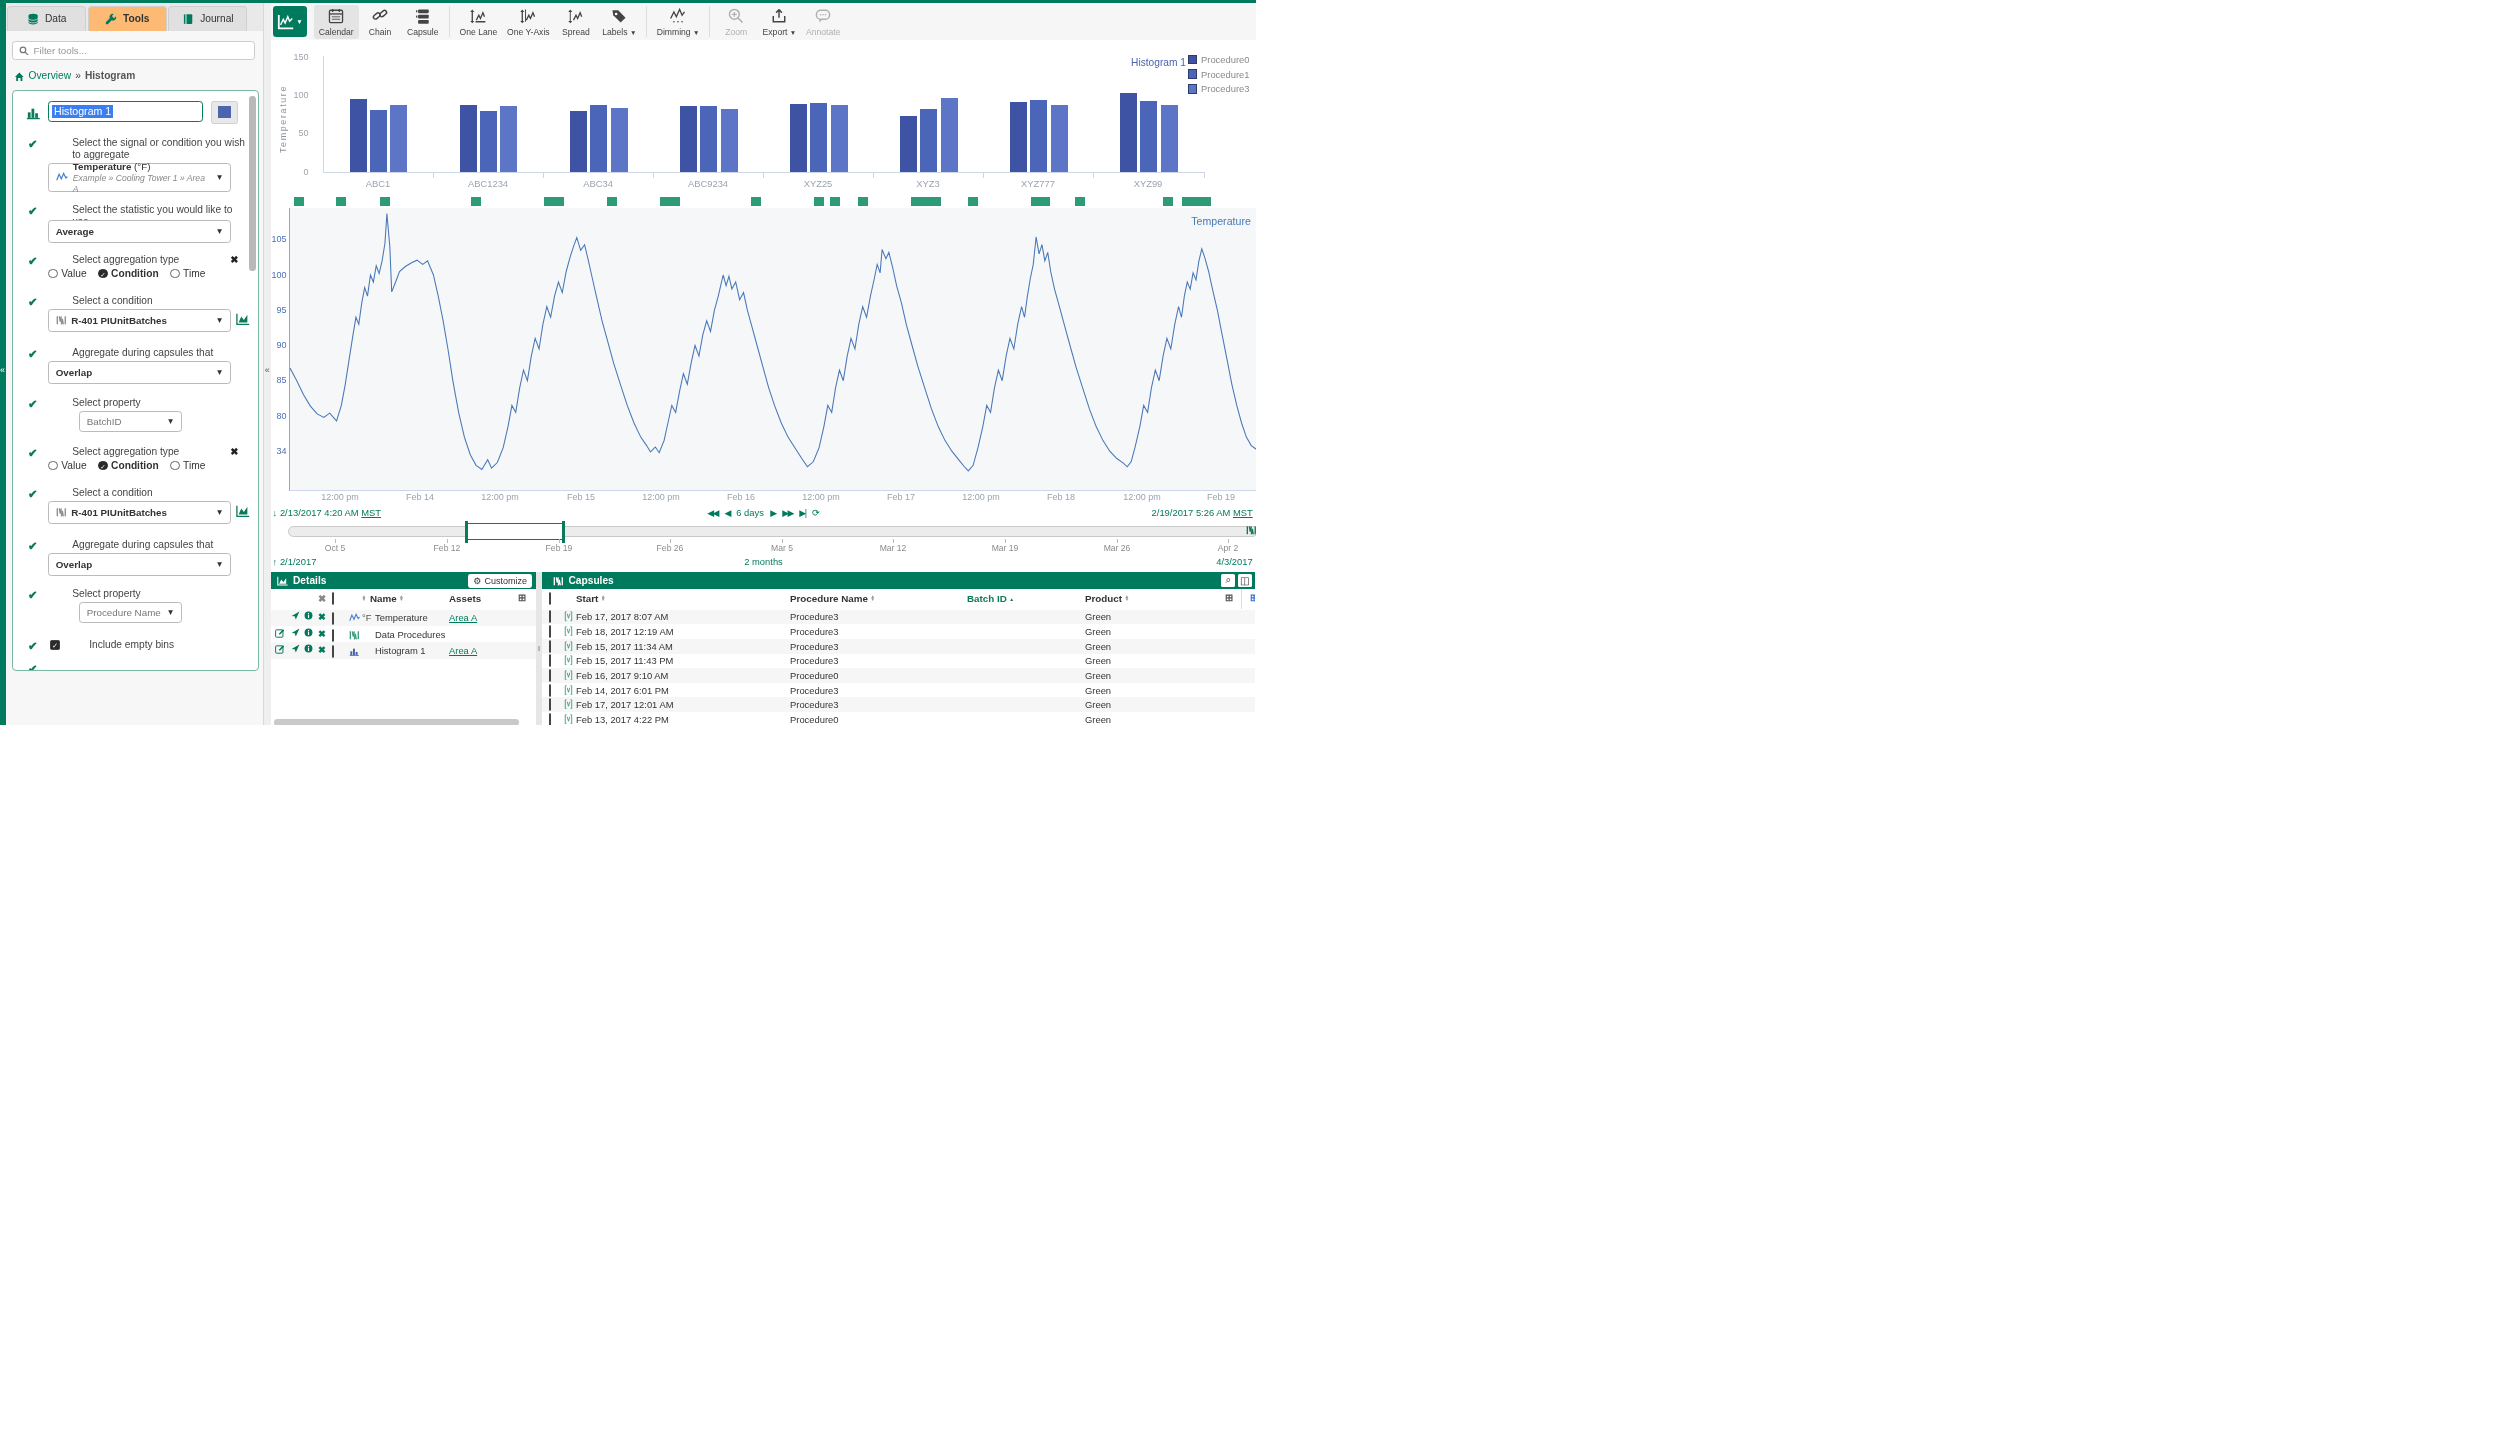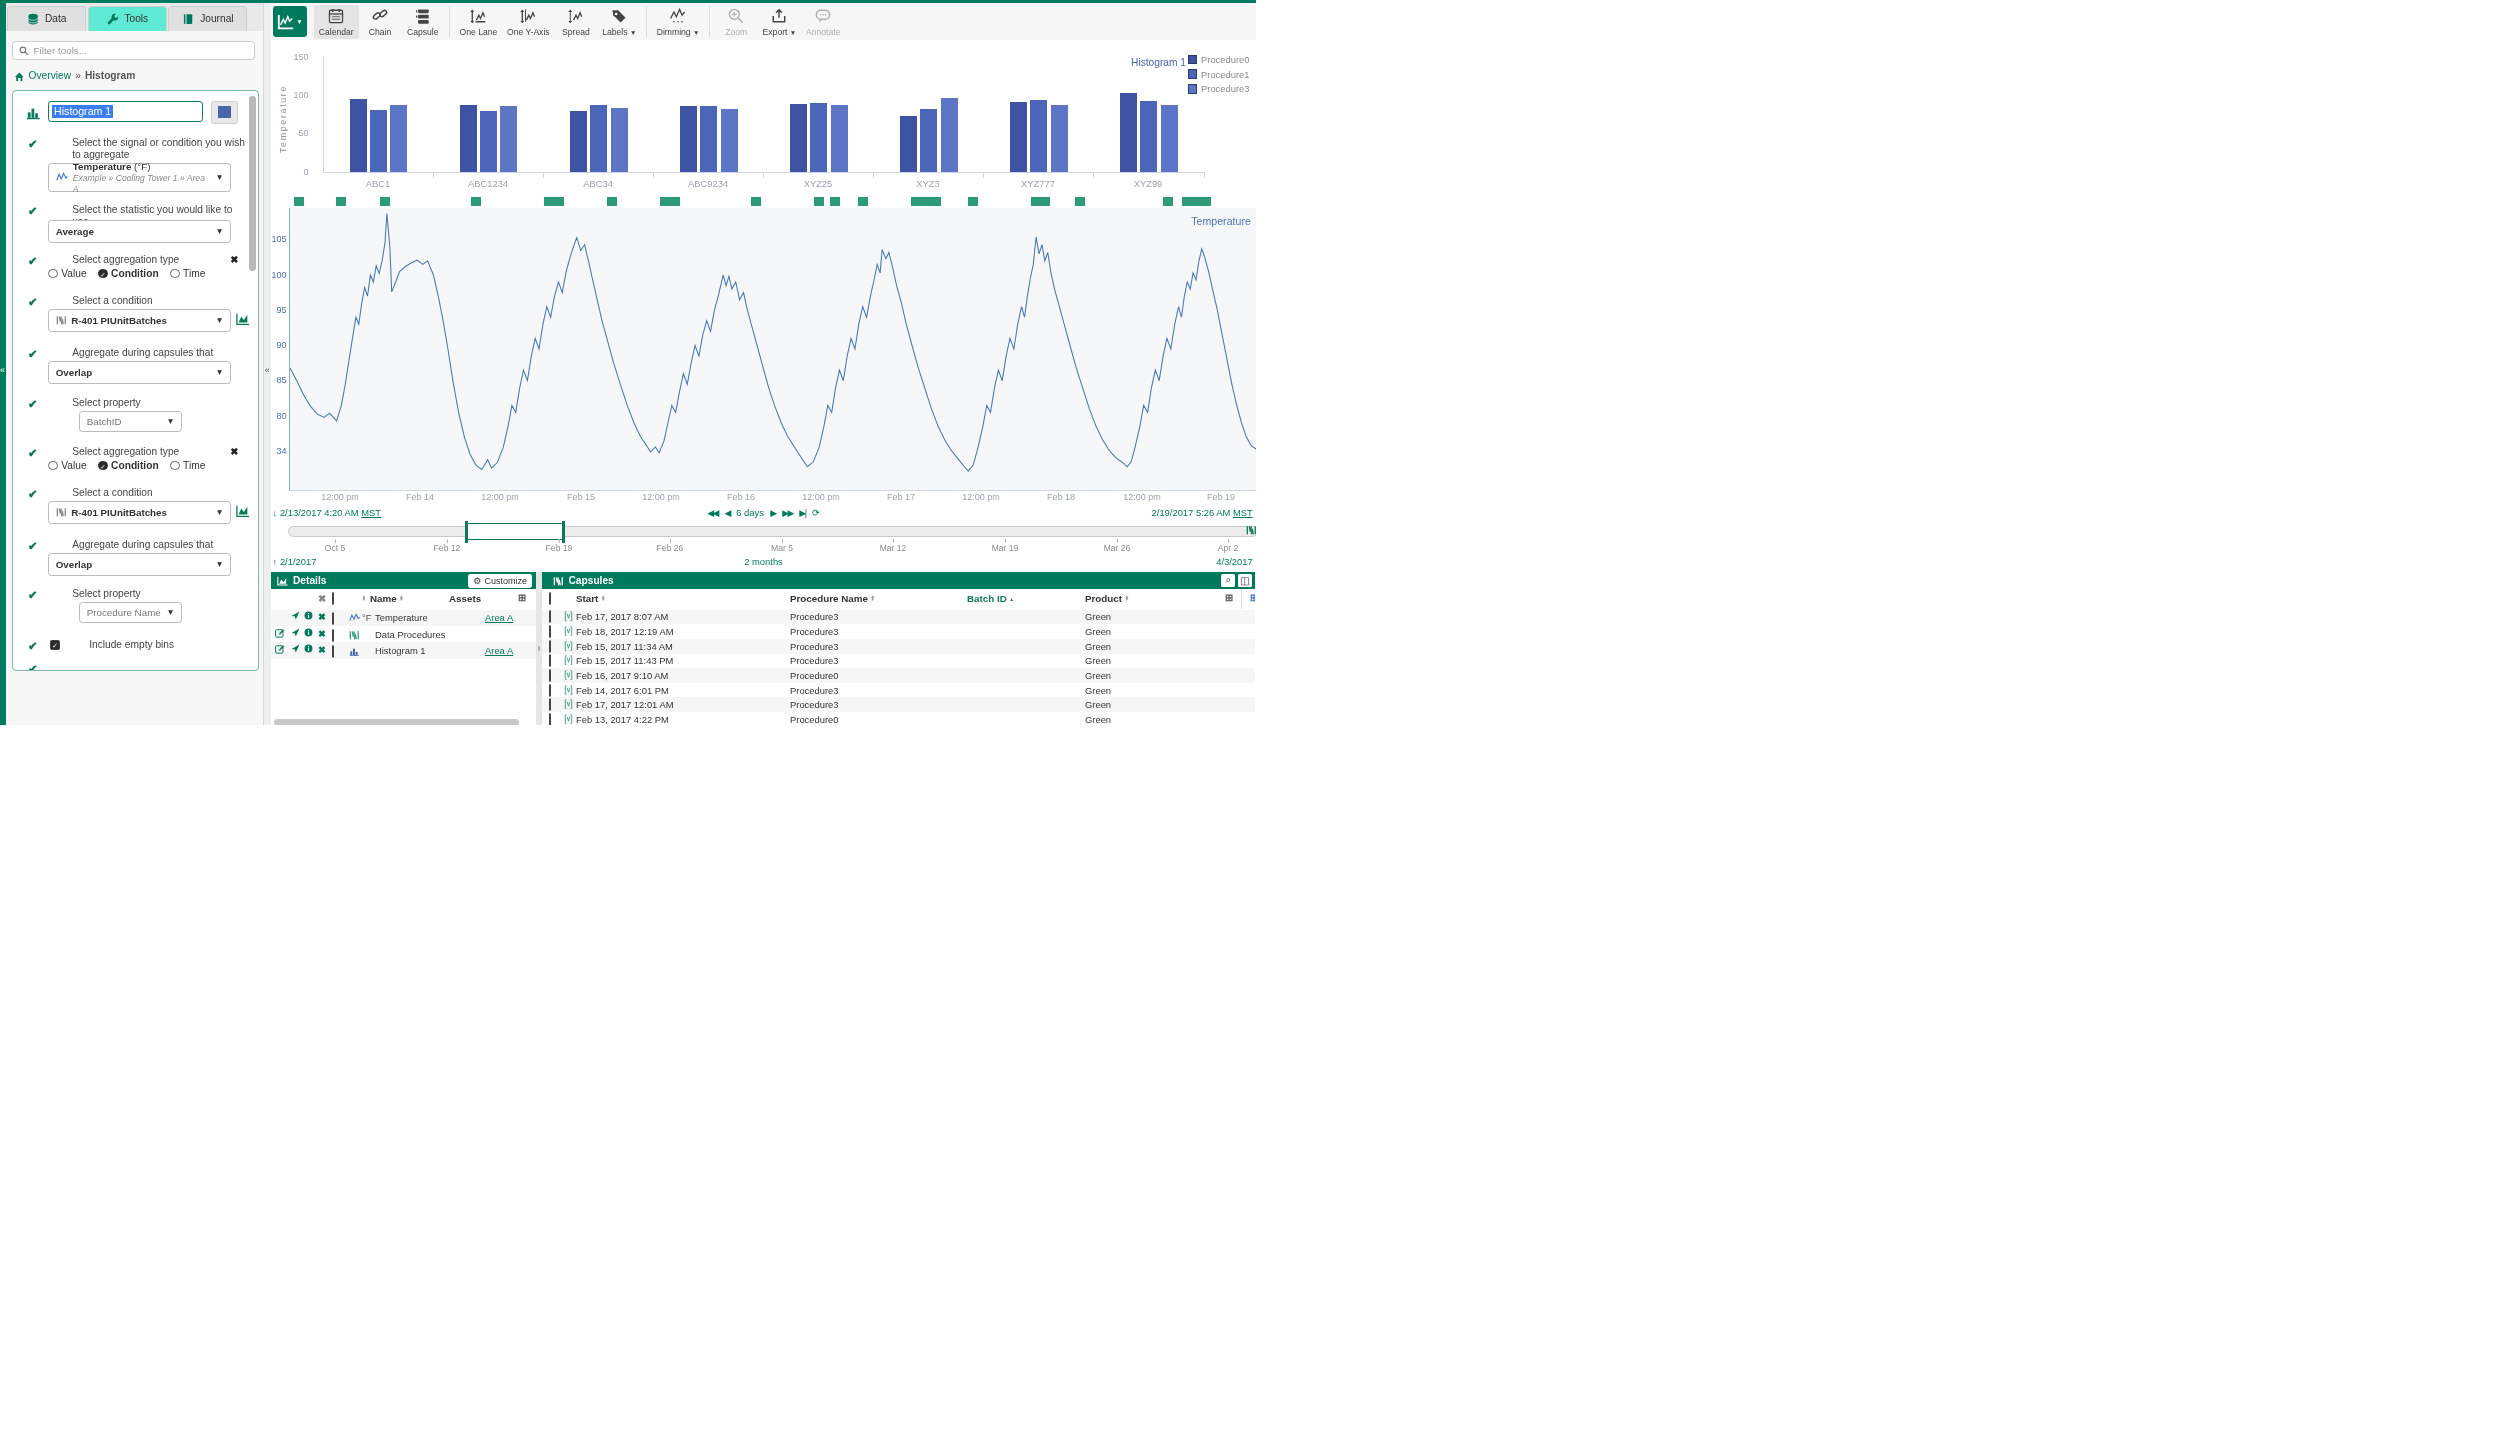--- a/index.html
+++ b/index.html
@@ -8,21 +8,21 @@
   .abs{position:absolute;}
   
   #topstrip{left:0;top:0;width:100%;height:3.3px;background:#007a5c;}
   #leftstrip{left:0;top:3.3px;width:5.7px;height:722px;background:#007a5c;color:#fff;}
   #leftstrip .chev{position:absolute;top:362px;left:0;font-size:9px;}
   
   #tabbar{left:5.7px;top:3.3px;width:258px;height:28px;background:#e9e9e9;border-bottom:0.8px solid #d5d5d5;display:flex;}
   .tab{flex:0 0 77px;display:flex;align-items:center;justify-content:center;gap:5.7px;
        background:#e0e0e0;border:0.8px solid #cfcfcf;border-bottom:none;border-radius:4.1px 4.1px 0 0;
        margin:2.4px 0 0 1.6px;color:#333;font-size:10.2px;cursor:pointer;}
-  .tab.active{background:#5eead4;font-weight:normal;}
+  .tab.active{background:#fdba74;font-weight:bold;}
   .tab svg{flex:0 0 auto;}
   
   #sidebar{left:5.7px;top:31px;width:258px;height:694px;background:#f7f7f7;}
   #filterbox{left:6.5px;top:9.8px;width:243px;height:19.6px;background:#fff;border:0.8px solid #ccc;border-radius:3.3px;
              display:flex;align-items:center;gap:4.9px;padding:0 5.7px;box-sizing:border-box;color:#999;}
   #crumbs{left:8.2px;top:39px;height:11.4px;display:flex;gap:4.1px;align-items:flex-end;font-size:10.2px;}
   #crumbs .root{color:#007a5c;}
   #crumbs .cur{color:#555;font-weight:bold;}
   #toolcard{left:6.5px;top:59px;width:245px;height:579px;background:#fff;border:0.8px solid #79b8a2;
             border-radius:4.1px;overflow:hidden;}
@@ -124,21 +124,21 @@
   #details-body{position:absolute;left:0;top:586px;width:265px;height:139px;background:#fff;overflow:hidden;}
   #capsules-body{position:absolute;left:271px;top:586px;width:713px;height:139px;background:#fff;overflow:hidden;}
   .thead{position:absolute;left:0;top:0;width:100%;height:20.4px;border-bottom:0.8px solid #ccc;
          font-weight:bold;color:#333;font-size:9.8px;}
   .trow{position:absolute;left:0;width:100%;height:14.7px;font-size:9.4px;color:#333;}
   .trow.alt{background:#f6f6f6;}
   .cell{position:absolute;top:1.6px;white-space:nowrap;}
   .sort{display:inline-block;vertical-align:0.8px;margin-left:2.4px;}
   .sort i{display:block;font-style:normal;font-size:4.9px;line-height:3.3px;color:#999;}
   .sort.asc i{color:#0b7a5a;}
-  .greenlink{color:#007a5c;text-decoration:underline;margin-left:36px;}
+  .greenlink{color:#007a5c;text-decoration:underline;}
   .rowicon{color:#007a5c;display:inline-flex;}
   #panelsplit{position:absolute;left:265px;top:569px;width:6.5px;height:157px;background:#e6e6e6;}
   #panelsplit .grip{position:absolute;top:72px;left:1.6px;color:#999;font-size:7.3px;}
   #dscroll{position:absolute;left:3.3px;top:130px;width:245px;height:6.5px;background:#c9c9c9;border-radius:3.3px;}
   .hdrbtn{background:#fff;border-radius:1.6px;color:#333;font-weight:normal;width:14px;height:13px;
           display:flex;align-items:center;justify-content:center;}
   #caps-hdr-btns{position:absolute;right:3.3px;top:1.6px;display:flex;gap:2.4px;}
 </style>
 </head>
 <body>

